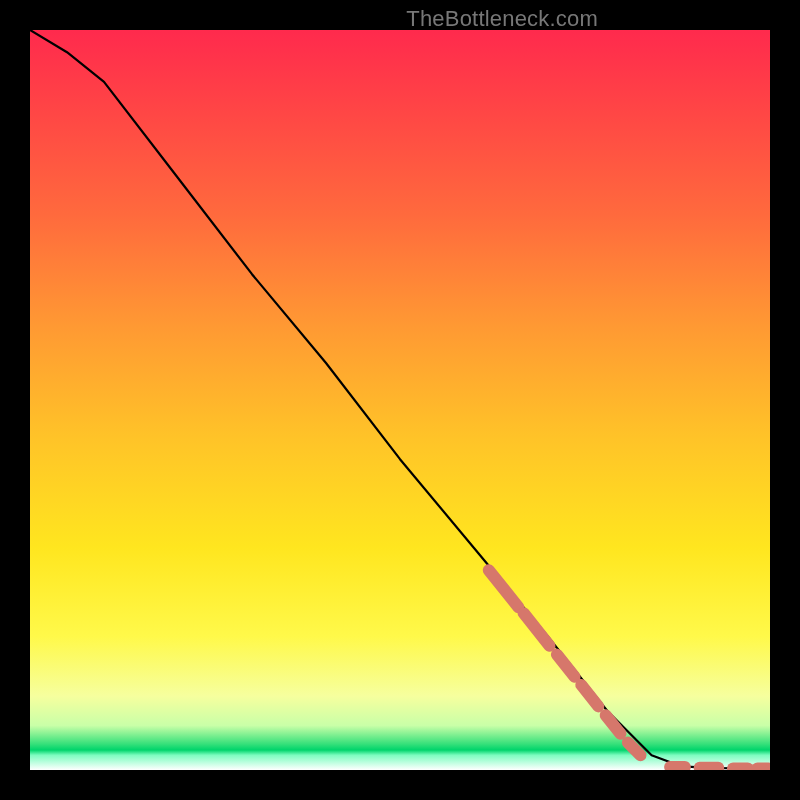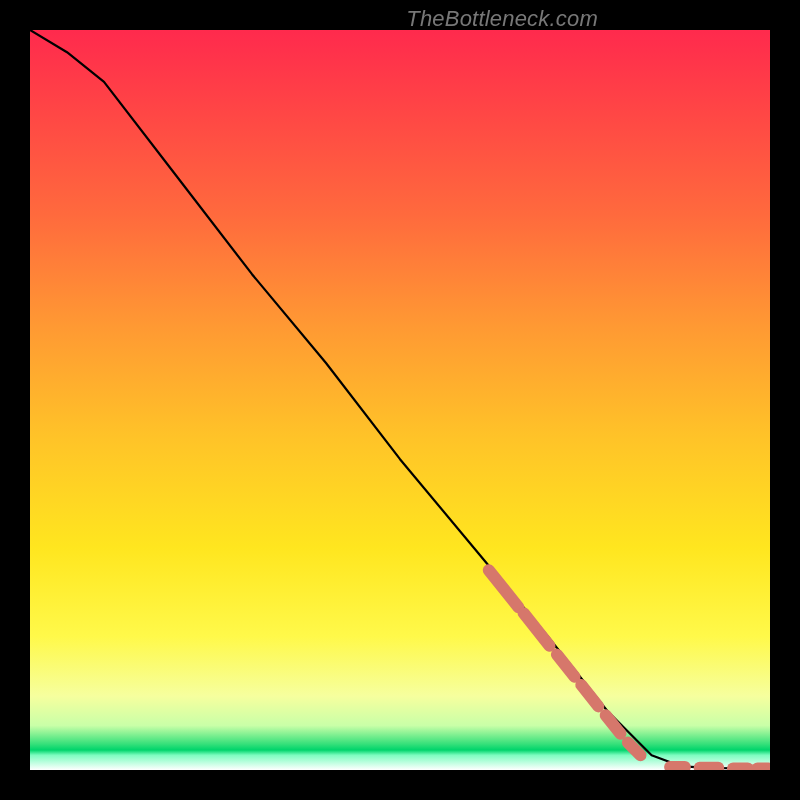--- a/index.html
+++ b/index.html
@@ -8,21 +8,20 @@
     width: 800px;
     height: 800px;
     background: #000;
     overflow: hidden;
     font-family: Arial, Helvetica, sans-serif;
   }
   .stage {
     position: relative;
     width: 632px;
     height: 800px;
-    font-style: italic;
   }
   .plot-area {
     position: absolute;
     left: 30px;
     top: 30px;
     width: 740px;
     height: 740px;
     
     background: linear-gradient(
       to bottom,

